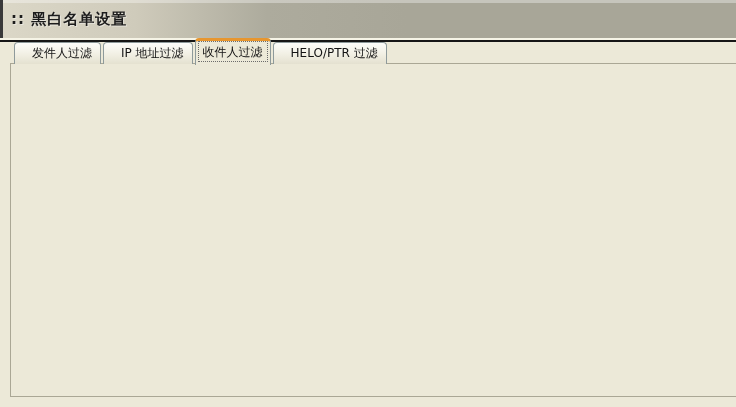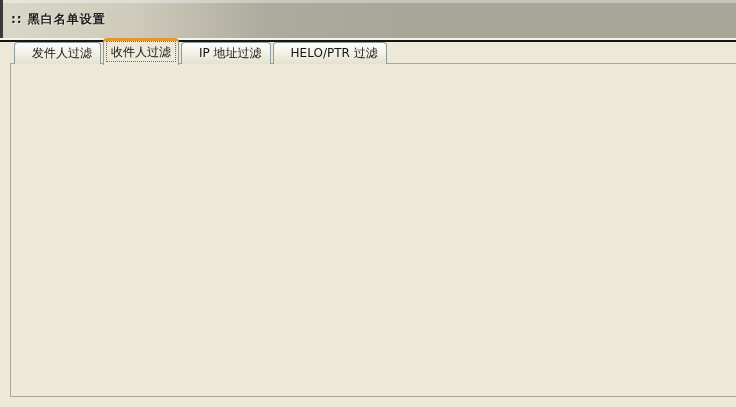--- a/index.html
+++ b/index.html
@@ -16,21 +16,21 @@
     position:absolute; left:0; top:0; width:736px; height:38px;
     background:linear-gradient(90deg,#dbd7c7 0%,#cfcbbb 18%,#adab9d 36%,#a8a698 55%,#a8a698 100%);
     border-left:3px solid #39393a;
     display:flex; align-items:center;
   }
   .titlebar::before {
     content:""; position:absolute; left:0; top:0; right:0; height:3px;
     background:rgba(255,255,255,0.35);
   }
   .titlebar .title {
-    padding-left:8px; font-size:12px; font-weight:bold; color:#1c1c1c;
+    padding-left:8px; font-size:15px; font-weight:bold; color:#1c1c1c;
     letter-spacing:1px; text-shadow:1px 1px 0 rgba(255,255,255,0.45);
   }
   .sep-light { position:absolute; left:0; top:38px; width:736px; height:2px; background:#f6f4e6; }
   .sep-dark  { position:absolute; left:0; top:40px; width:736px; height:2px; background:#161616; }
 
   
   .tabstrip {
     position:absolute; left:14px; top:44px; height:20px;
     display:flex; align-items:flex-end; z-index:3;
   }
@@ -112,22 +112,22 @@
 <div id="app">
 
   <div class="titlebar">
     <div class="title">:: 黑白名单设置</div>
   </div>
   <div class="sep-light"></div>
   <div class="sep-dark"></div>
 
   <div class="tabstrip">
     <div class="tab">发件人过滤</div>
+    <div class="tab">IP 地址过滤</div>
     <div class="tab active">收件人过滤</div>
-    <div class="tab">IP 地址过滤</div>
     <div class="tab">HELO/PTR 过滤</div>
   </div>
 
   <div class="panel"></div>
 
   <div class="group" id="group-black">
     <span class="group-label">收件人黑名单</span>
   </div>
   <input class="txt" style="left: 40px; top: 102px;" type="text" value="">
   <button class="btn" style="left:274px; top:97px;">新增</button>

